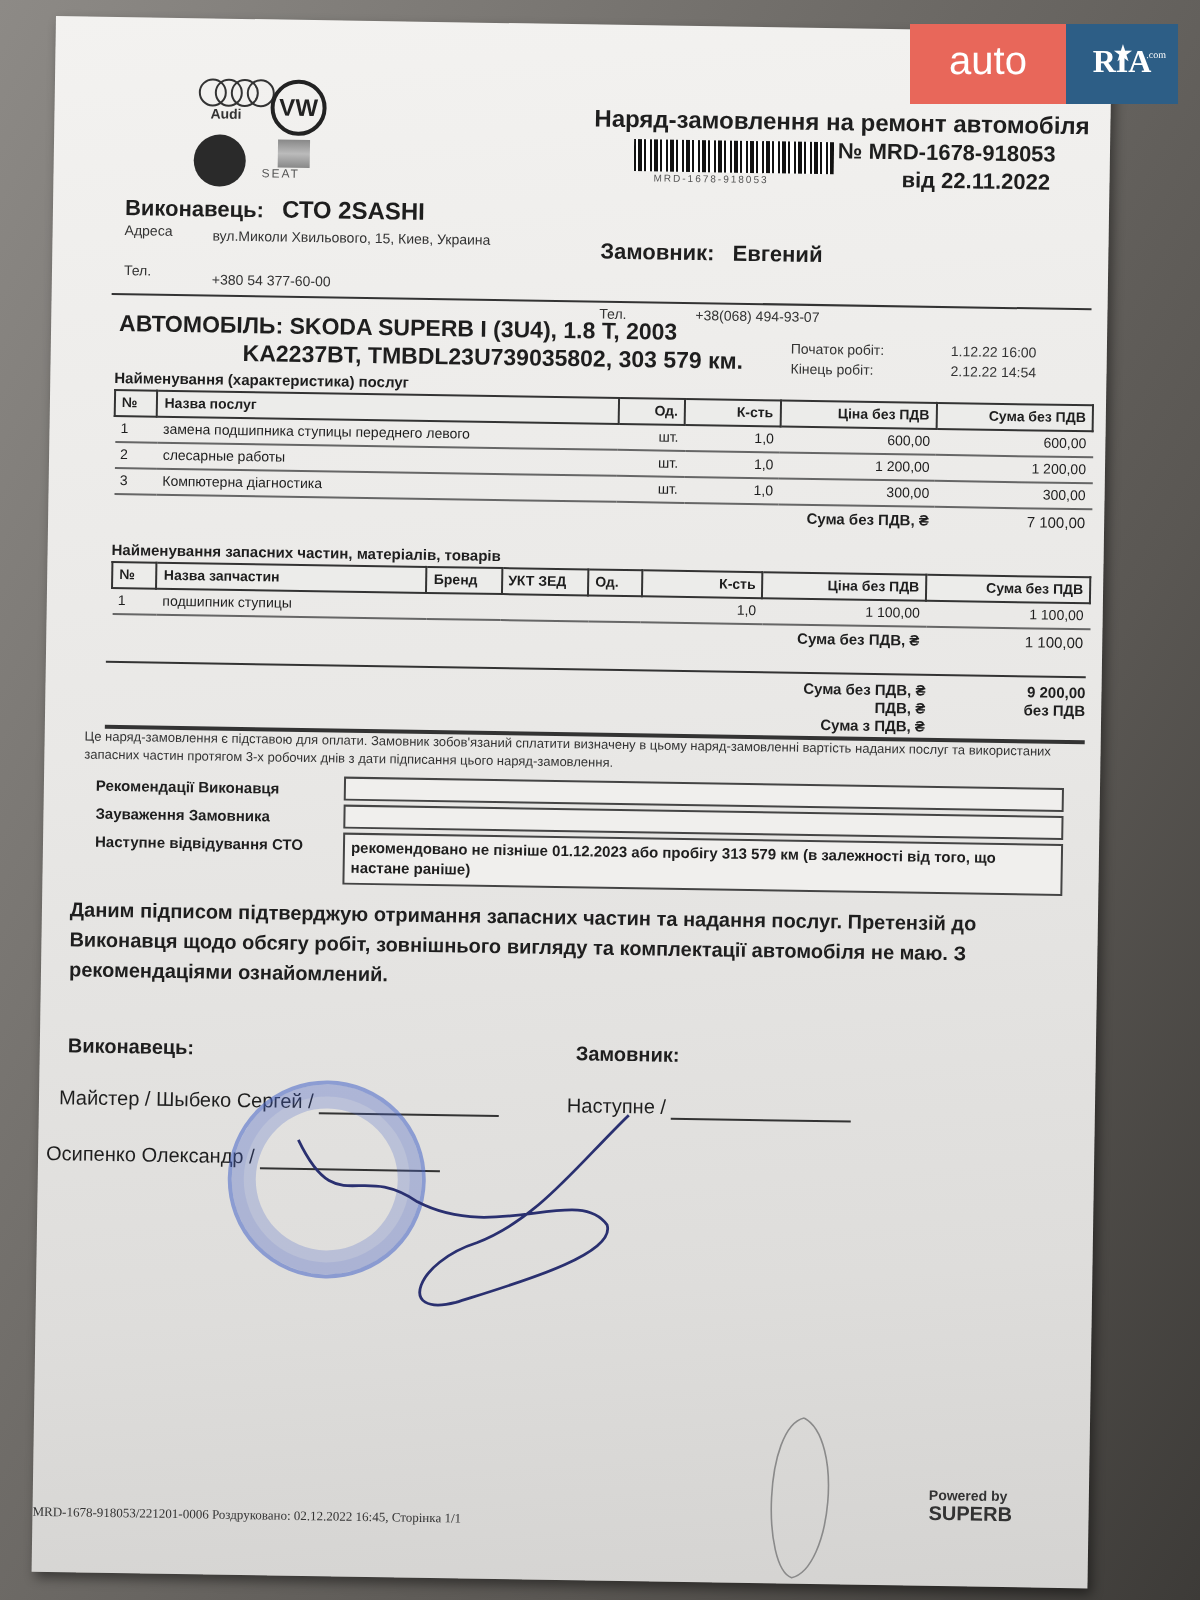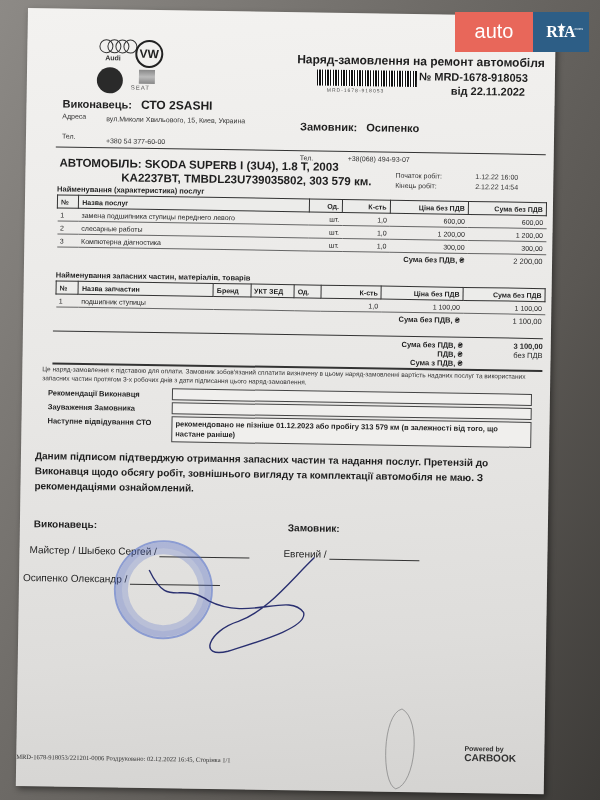--- a/index.html
+++ b/index.html
@@ -94,21 +94,21 @@
     <span>Виконавець:</span>
     <span style="margin-left:6px;font-size:12px">СТО 2SASHI</span>
   </div>
   <div class="abs small" style="left:36px;top:104px">Адреса</div>
   <div class="abs small" style="left:80px;top:106px">вул.Миколи Хвильового, 15, Киев, Украина</div>
   <div class="abs small" style="left:36px;top:124px">Тел.</div>
   <div class="abs small" style="left:80px;top:128px">+380 54 377-60-00</div>
 
   <div class="abs lbl-bold" style="left:274px;top:108px">
     <span>Замовник:</span>
-    <span style="margin-left:6px">Осипенко</span>
+    <span style="margin-left:6px">Евгений</span>
   </div>
   <div class="abs small" style="left:274px;top:142px">Тел.</div>
   <div class="abs small" style="left:322px;top:142px">+38(068) 494-93-07</div>
 
   <div class="hr" style="top:138px"></div>
 
   <div class="abs car-line" style="left:34px;top:148px">АВТОМОБІЛЬ: SKODA SUPERB I (3U4), 1.8 T, 2003</div>
   <div class="abs car-line" style="left:96px;top:162px">KA2237BT, TMBDL23U739035802, 303 579 км.</div>
   <div class="abs small" style="left:370px;top:158px">Початок робіт:</div>
   <div class="abs small" style="left:450px;top:158px">1.12.22 16:00</div>
@@ -146,21 +146,21 @@
       <td>3</td>
       <td>Компютерна діагностика</td>
       <td class="num">шт.</td>
       <td class="num">1,0</td>
       <td class="num">300,00</td>
       <td class="num">300,00</td>
     </tr>
     <tr>
       <td colspan="4"></td>
       <td class="sum-label">Сума без ПДВ, ₴</td>
-      <td class="sum-val">2 200,00</td>
+      <td class="sum-val">7 100,00</td>
     </tr>
   </tbody>
     </table>
 
   <div class="abs sec-title" style="left:32px;top:262px">Найменування запасних частин, матеріалів, товарів</div>
   <table class="t" style="left:32px;top:272px;width:490px">
     <tbody>
         <tr class="th">
       <td style="width:14px">№</td>
       <td style="width:120px">Назва запчастин</td>
@@ -187,25 +187,25 @@
       <td class="sum-val">1 100,00</td>
     </tr>
   </tbody>
     </table>
 
   <div class="hr" style="top:322px"></div>
 
   <div class="abs" style="left:330px;top:326px;width:190px">
     <div style="display:flex;justify-content:space-between">
       <span class="sum-label" style="width:110px">Сума без ПДВ, ₴</span>
-      <span class="sum-val" style="font-weight:bold">3 100,00</span>
+      <span class="sum-val" style="font-weight:bold">9 200,00</span>
     </div>
     <div style="display:flex;justify-content:space-between">
       <span class="sum-label" style="width:110px">ПДВ, ₴</span>
-      <span class="sum-val" style="font-weight:normal">без ПДВ</span>
+      <span class="sum-val" style="font-weight:bold">без ПДВ</span>
     </div>
     <div style="display:flex;justify-content:space-between">
       <span class="sum-label" style="width:110px">Сума з ПДВ, ₴</span>
       <span class="sum-val"></span>
     </div>
   </div>
 
   <div class="hr" style="top:354px;height:1.5px"></div>
 
   <div class="abs note" style="left:20px;top:356px">Це наряд-замовлення є підставою для оплати. Замовник зобов'язаний сплатити визначену в цьому наряд-замовленні вартість наданих послуг та використаних запасних частин протягом 3-х робочих днів з дати підписання цього наряд-замовлення.</div>
@@ -219,40 +219,40 @@
 
   <div class="abs confirm" style="left:14px;top:440px">Даним підписом підтверджую отримання запасних частин та надання послуг. Претензій до Виконавця щодо обсягу робіт, зовнішнього вигляду та комплектації автомобіля не маю. З рекомендаціями ознайомлений.</div>
 
   <div class="abs sig-head" style="left:14px;top:510px">Виконавець:</div>
   <div class="abs sig-head" style="left:268px;top:510px">Замовник:</div>
   <div class="abs sig-line" style="left:10px;top:536px">
     <span>Майстер / Шыбеко Сергей /</span>
     <span class="uline"></span>
   </div>
   <div class="abs sig-line" style="left:264px;top:536px">
-    <span>Евгений /</span>
+    <span>Наступне /</span>
     <span class="uline"></span>
   </div>
   <div class="abs sig-line" style="left:4px;top:564px">
     <span>Осипенко Олександр /</span>
     <span class="uline"></span>
   </div>
 
   <div class="abs stamp"></div>
   <svg class="abs" style="left:120px;top:540px" width="180" height="110">
     <path d="M10 20 C30 60,40 30,70 50 C110 70,150 40,165 60 C170 75,120 90,90 100 C60 108,70 80,100 70 C130 58,150 30,175 5" fill="none" stroke="#2a3070" stroke-width="1.4"></path>
   </svg>
   <svg class="abs" style="left:360px;top:690px" width="50" height="90">
     <path d="M25 5 C5 10,5 80,20 85 C40 80,45 15,25 5" fill="none" stroke="#8a8a8a" stroke-width="0.8"></path>
   </svg>
 
   <div class="abs footer-meta">MRD-1678-918053/221201-0006 Роздруковано: 02.12.2022 16:45, Сторінка 1/1</div>
   <div class="abs powered">
     <span>Powered by</span>
-    <span class="brand">CARBOOK</span>
+    <span class="brand">SUPERB</span>
   </div>
 </div>
 
 <div class="ria-badge">
   <div class="ria-auto">auto</div>
   <div class="ria-ria">
     <span class="ria-star">★</span>
     <span>RIA</span>
     <span class="ria-com">.com</span>
   </div>

